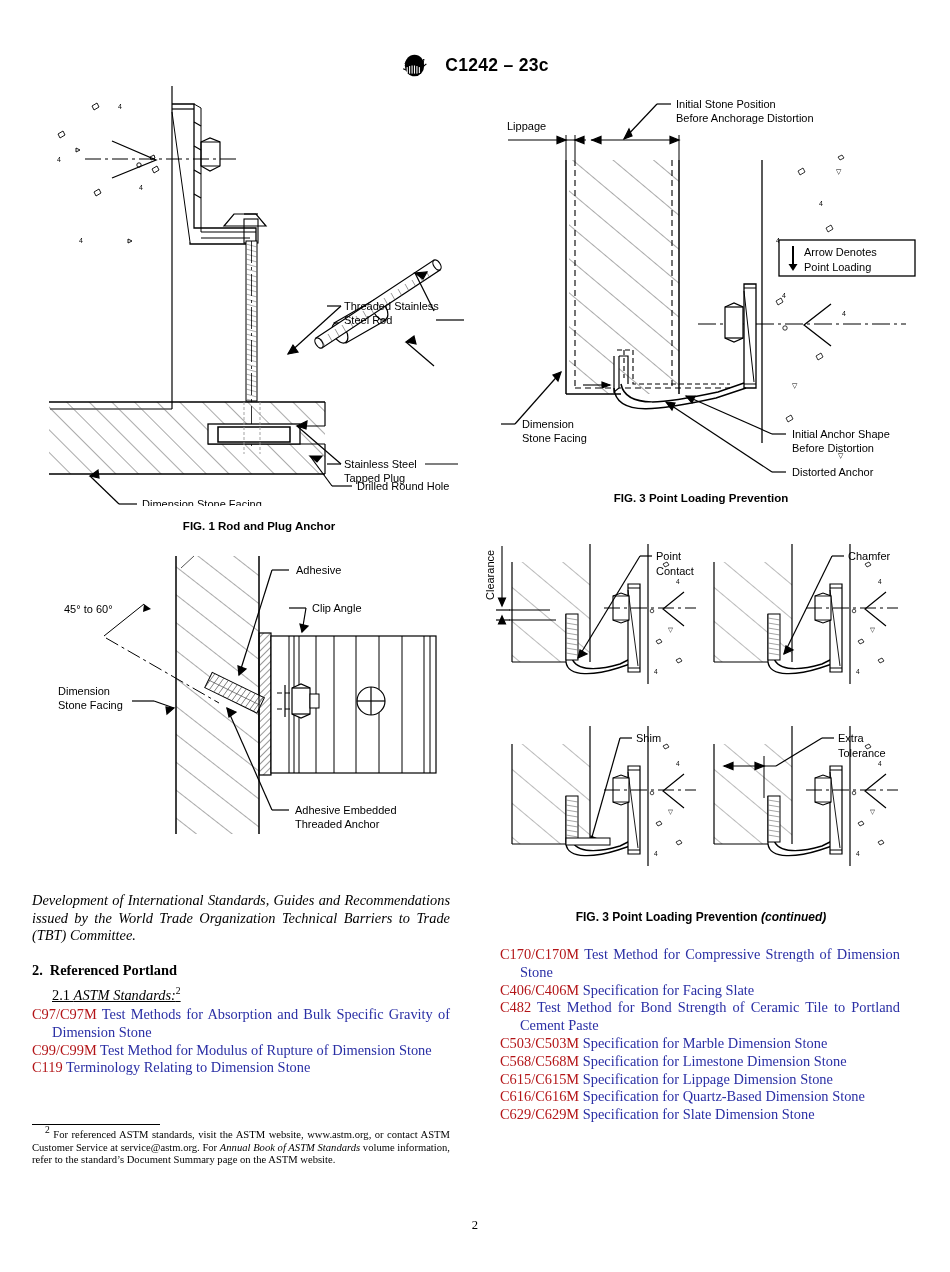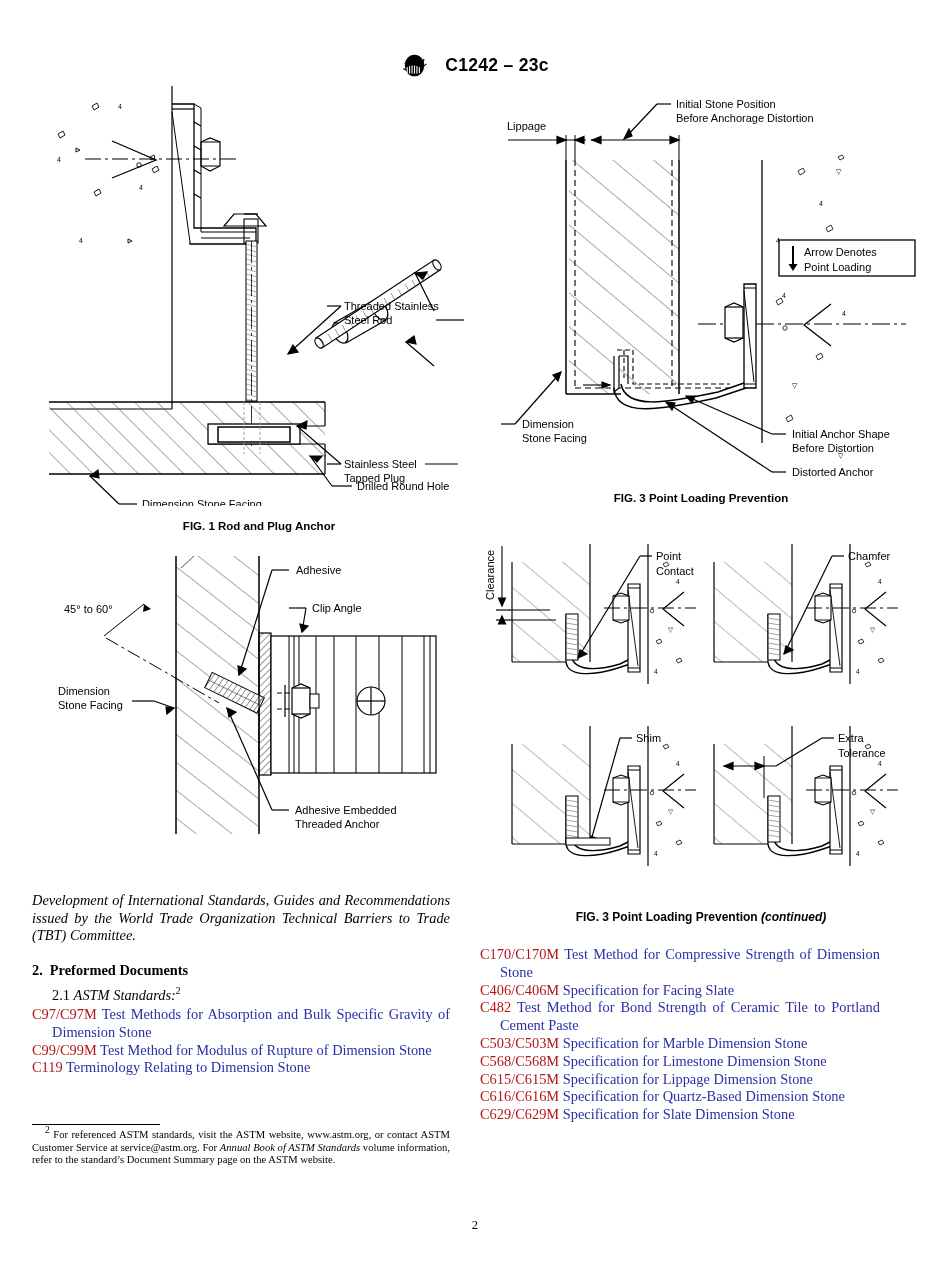--- a/index.html
+++ b/index.html
@@ -14,21 +14,21 @@
 
   
   .fig{position:absolute;}
   .fig svg{display:block;}
   .cap{font-family:"Liberation Sans",sans-serif;font-weight:bold;font-size:11.5px;text-align:center;}
   .cap2{font-family:"Liberation Sans",sans-serif;font-weight:bold;font-size:12px;text-align:center;}
   .cap2 i{font-style:italic;}
 
   
   .col-l{position:absolute;left:32px;width:418px;}
-  .col-r{position:absolute;left:480px;width:400px;font-family:Liberation Serif, serif;}
+  .col-r{position:absolute;left:500px;width:400px;font-family:Liberation Serif, serif;}
   .para-it{font-style:italic;font-size:14.4px;line-height:17.6px;text-align:justify;margin:0;}
   .sec-h{font-weight:bold;font-size:14.4px;margin:0;}
   .sec-h .num{margin-right:7px;}
   .subsec{font-size:14.4px;margin:0;padding-left:20px;}
   .subsec i{font-style:italic;}
   sup{font-size:9.6px;vertical-align:super;line-height:0;}
 
   .reflist{margin:0;padding:0;list-style:none;}
   .reflist li{font-size:14.4px;line-height:17.8px;text-indent:0;padding-left:20px;
               margin:0;text-align:justify;}
@@ -567,25 +567,25 @@
       <i>(continued)</i>
     </div>
   </div>
 
   <div class="col-l" style="top:892px;">
     <p class="para-it">Development of International Standards, Guides and Recommendations issued by the World Trade Organization Technical Barriers to Trade (TBT) Committee.</p>
   </div>
 
   <div class="col-l" style="top:962px;">
     <p class="sec-h">
-      <span class="num">2.</span><span>Preformed Documents</span>
+      <span class="num">2.</span><span>Referenced Portland</span>
     </p>
   </div>
 
-  <div class="col-l" style="top:987px;">
+  <div class="col-l" style="top:987px;text-decoration:underline;">
     <p class="subsec">
       <span>2.1</span>
       <i>ASTM Standards:</i><sup>2</sup>
     </p>
   </div>
 
   <div class="col-l" style="top:1006px;">
     <ul class="reflist" id="ref-left">
         <li><span class="desig hang">C97/C97M</span><span class="desc"> Test Methods for Absorption and Bulk Specific Gravity of Dimension Stone</span></li>
         <li><span class="desig hang">C99/C99M</span><span class="desc"> Test Method for Modulus of Rupture of Dimension Stone</span></li>

